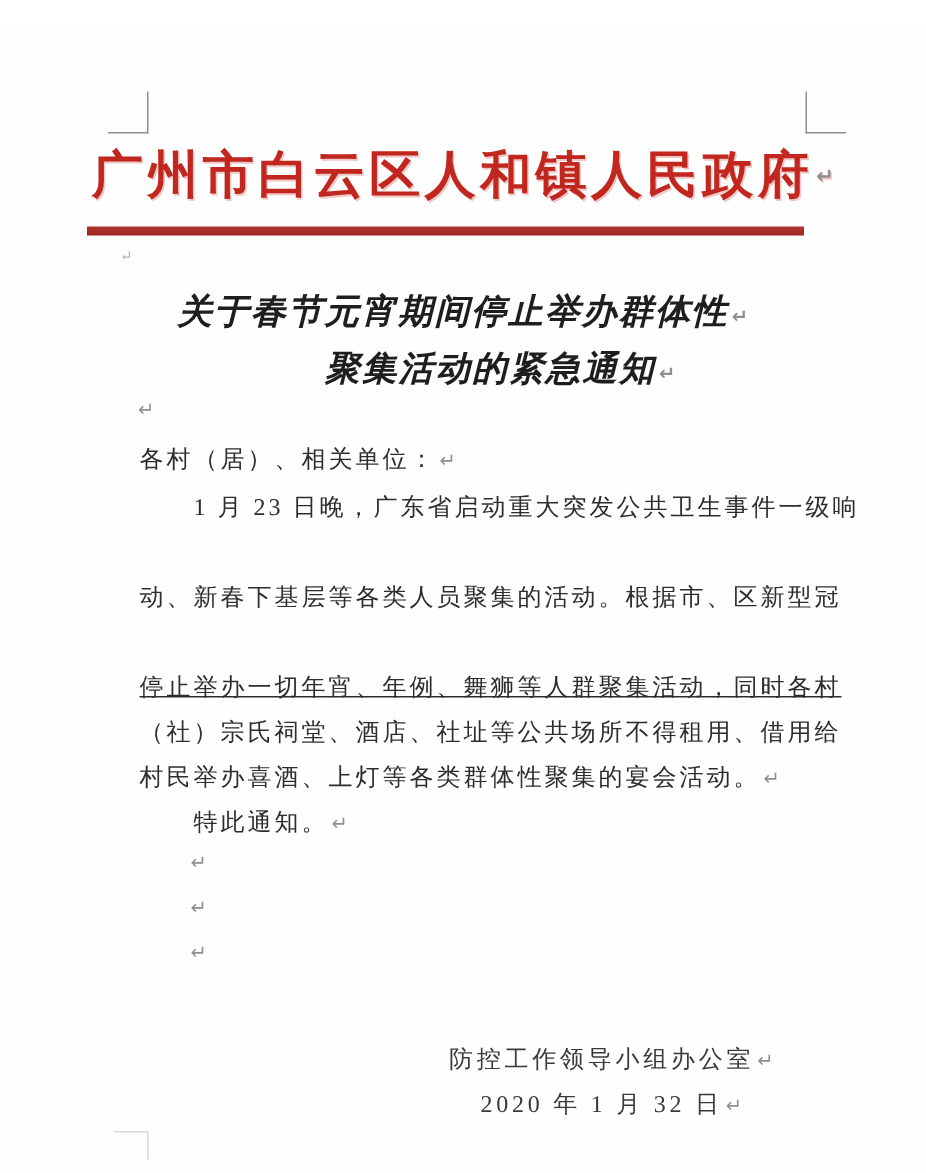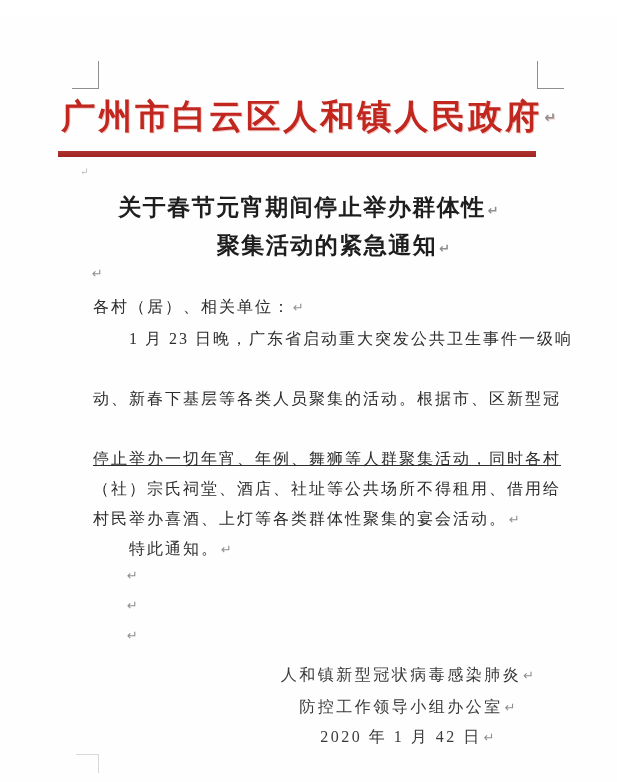--- a/index.html
+++ b/index.html
@@ -36,21 +36,21 @@
     background:linear-gradient(#b03430,#9e2420);
   }
   .under-rule-mark{
     position:absolute;left:80px;top:150px;
     font-size:10px;color:#b5b5b5;
   }
   
   .doc-title-line{
     position:absolute;left:0;width:617px;text-align:center;
     font-size:23px;font-weight:bold;letter-spacing:1.5px;
-    color:#1e1e1e;white-space:nowrap;
+    color:#1e1e1e;white-space:nowrap;font-style:italic;
   }
   .title-1{top:176px;}
   .title-2{top:214px;padding-left:25px;}
   
   .bodyline{
     position:absolute;left:93px;width:500px;height:30px;
     font-size:16px;letter-spacing:2px;line-height:30px;
     white-space:nowrap;color:#2d2d2d;
   }
   .indent{padding-left:36px;}
@@ -95,17 +95,16 @@
   <div class="bodyline" style="top:428px;text-decoration:underline;"><span>停止举办一切年宵、年例、舞狮等人群聚集活动，同时各村</span></div>
   <div class="bodyline" style="top:458px;"><span>（社）宗氏祠堂、酒店、社址等公共场所不得租用、借用给</span></div>
   <div class="bodyline" style="top:488px;"><span>村民举办喜酒、上灯等各类群体性聚集的宴会活动。</span><span class="pmark">↵</span></div>
 
   <div class="bodyline indent" style="top:518px;"><span>特此通知。</span><span class="pmark">↵</span></div>
 
   <div class="empty-mark" style="left:127px;top:552px;">↵</div>
   <div class="empty-mark" style="left:127px;top:582px;">↵</div>
   <div class="empty-mark" style="left:127px;top:612px;">↵</div>
 
-  <div class="sig-line" style="top:644px;"><span>人和镇新型冠状病毒感染肺炎</span><span class="pmark">↵</span></div>
   <div class="sig-line" style="top:676px;"><span>防控工作领导小组办公室</span><span class="pmark">↵</span></div>
-  <div class="sig-line" style="top:706px;"><span>2020 年 1 月 42 日</span><span class="pmark">↵</span></div>
+  <div class="sig-line" style="top:706px;"><span>2020 年 1 月 32 日</span><span class="pmark">↵</span></div>
 
 </div>
 
 </body></html>

